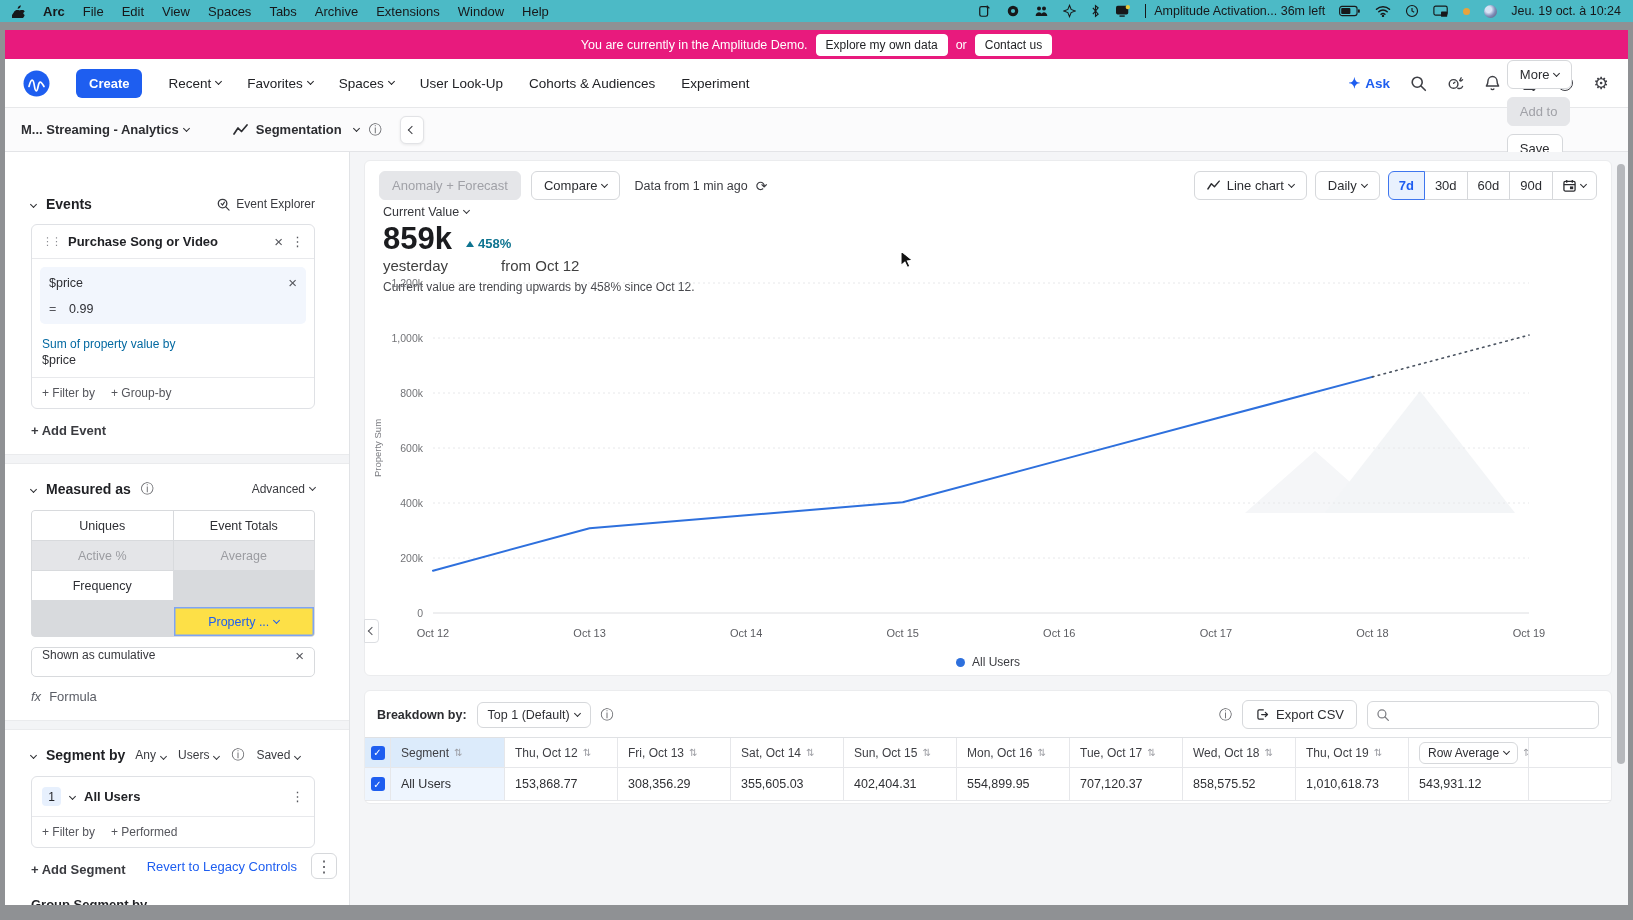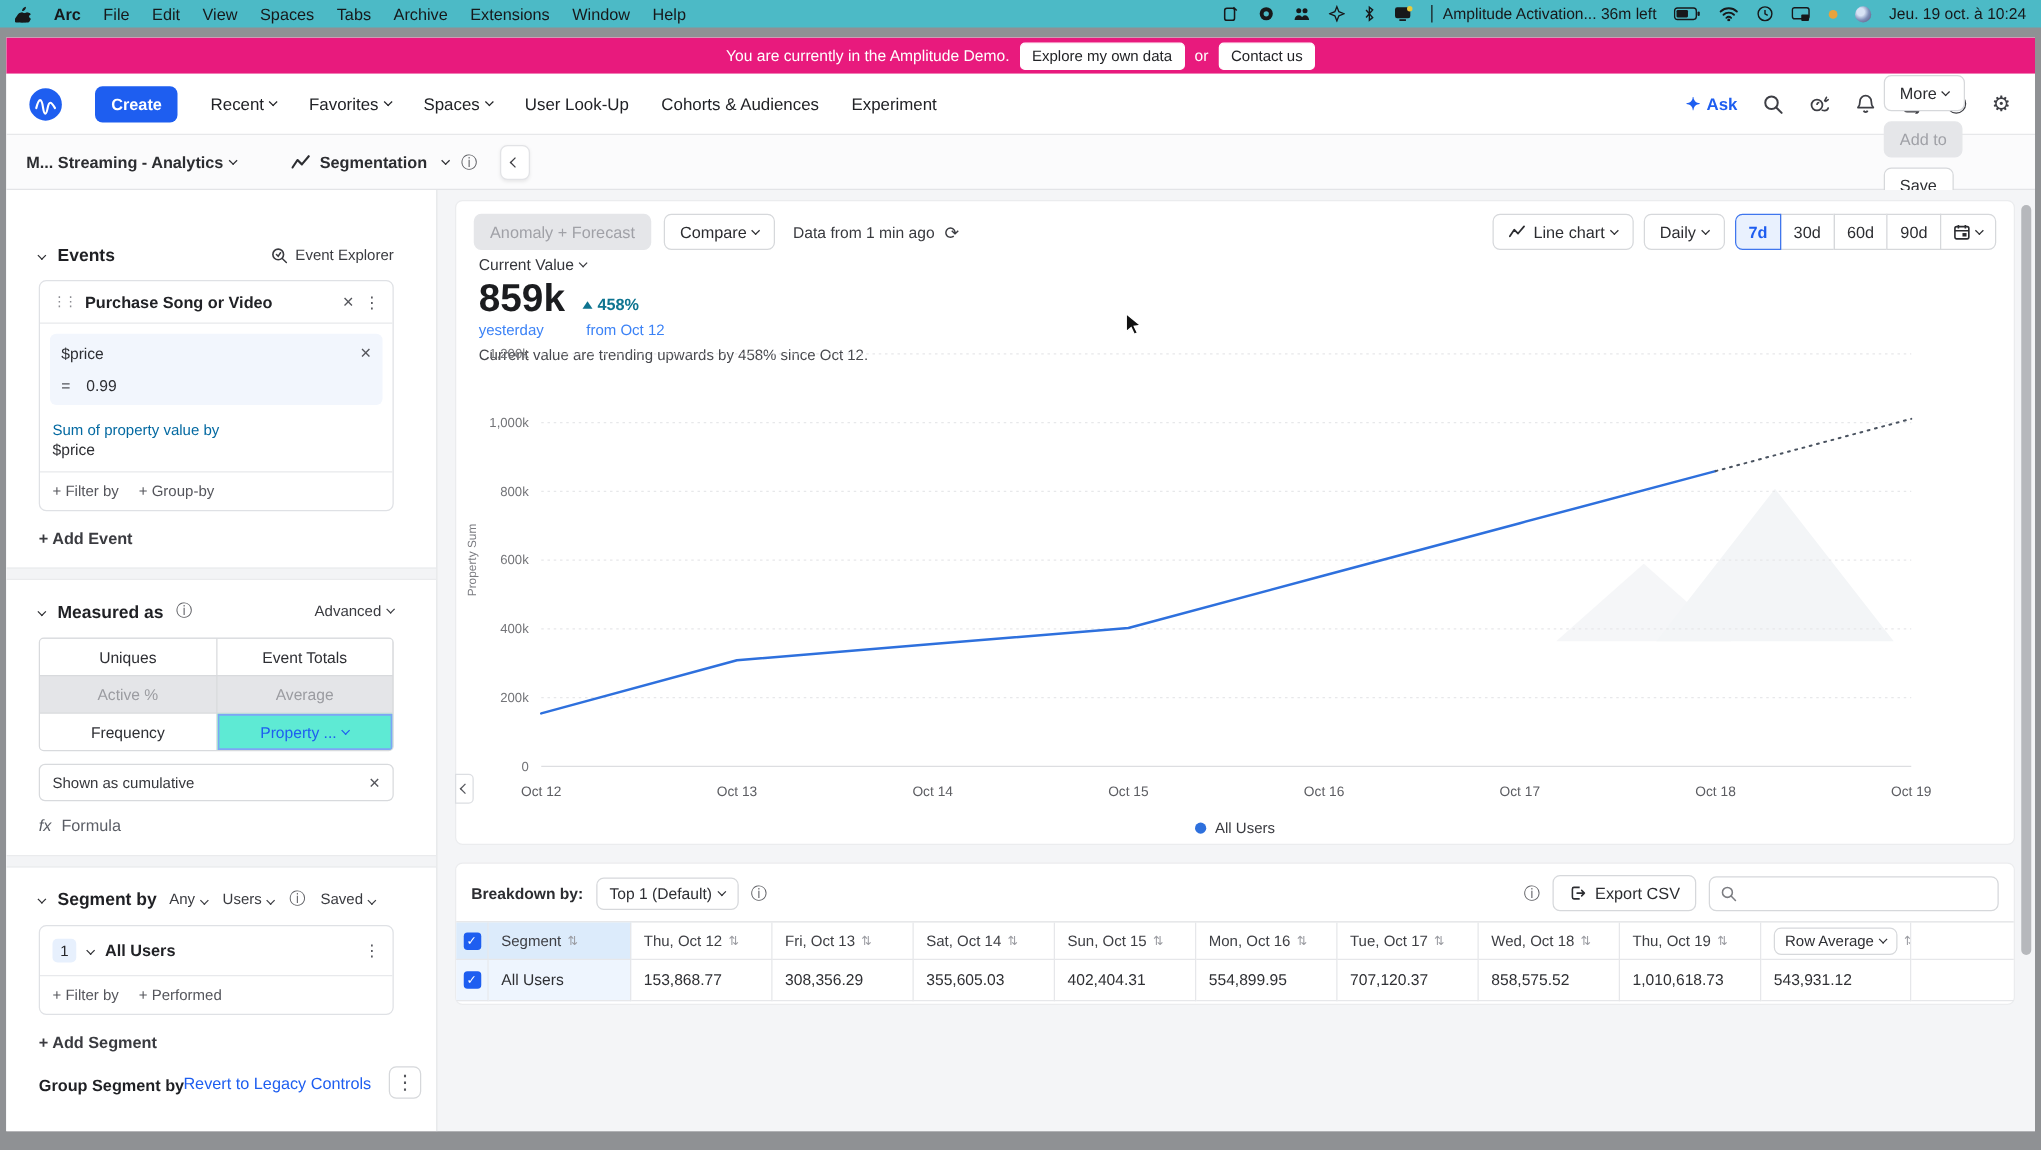--- a/index.html
+++ b/index.html
@@ -100,23 +100,23 @@
   .card-foot { border-top:1px solid #e8e9ec; padding:8px 10px; display:flex; gap:16px; font-size:12px; color:#55565c; }
   .linkish { cursor:pointer; }
   .add-link { margin-top:14px; font-size:13px; font-weight:bold; color:#3a3b40; cursor:pointer; }
 
   .adv { margin-left:auto; font-size:12px; color:#3a3b40; display:flex; align-items:center; cursor:pointer; }
   .seg-grid { display:grid; grid-template-columns:1fr 1fr; border:1px solid #d8dadd; border-radius:4px;
     overflow:hidden; background:#d8dadd; gap:1px; }
   .seg-cell { background:#fff; border:none; height:29px; font-size:12.5px; color:#2e2f34; cursor:pointer;
     display:flex; align-items:center; justify-content:center; font-family:inherit; }
   .seg-cell.off { background:#e4e5e8; color:#9b9ca1; cursor:default; }
-  .seg-cell.sel { color:#1e5ef0; box-shadow:inset 0 0 0 1.5px #7ea4f5; background:#5eead4; }
+  .seg-cell.sel { color:#1e5ef0; box-shadow:inset 0 0 0 1.5px #7ea4f5; background:#fde047;margin-top:36px; }
   .cumulative { margin-top:10px; border:1px solid #d8dadd; border-radius:5px; height:30px; display:flex;
-    align-items:center; padding:0 10px; font-size:12px; color:#36373c; }
+    padding:0 10px; font-size:12px; color:#36373c; }
   .cumulative .x-btn { margin-left:auto; }
   .hint { margin-top:10px; font-size:11.5px; line-height:1.35; color:#5f6066; }
   .formula { margin-top:12px; display:flex; align-items:center; gap:8px; font-size:13px; color:#5b5e66; cursor:pointer; }
   .fx { font-style:italic; font-size:13px; }
 
   .seg-head-extras { display:flex; align-items:center; gap:12px; font-size:12px; color:#3a3b40; }
   .num-badge { background:#e7f0fd; border-radius:4px; min-width:19px; height:19px; display:flex; align-items:center;
     justify-content:center; font-size:12px; color:#25262a; padding:0 4px; }
   .seg-card-head { display:flex; align-items:center; gap:9px; padding:10px 10px; border-bottom:1px solid #e8e9ec; }
   .seg-name { font-size:13px; font-weight:bold; color:#212226; flex:1; }
@@ -140,21 +140,21 @@
   .range-group .btn.sel { background:#e9f1fe; border-color:#3f76ee; color:#1d5cf0; position:relative; z-index:1; font-weight:bold; }
   .range-group .btn:last-child { border-radius:0 6px 6px 0; }
 
   .metric { position:absolute; left:18px; top:44px; }
   .metric-label { font-size:12.5px; color:#36373c; display:flex; align-items:center; cursor:pointer; }
   .metric-row { display:flex; align-items:flex-end; gap:14px; margin-top:4px; }
   .metric-value { font-size:31px; font-weight:bold; color:#1b1c1f; line-height:1; }
   .delta { display:flex; align-items:center; gap:4px; color:#0e7490; font-size:13px; font-weight:bold; padding-bottom:3px; }
   .tri-up { width:0; height:0; border-left:4px solid transparent; border-right:4px solid transparent;
     border-bottom:6px solid #0e7490; }
-  .metric-sub { display:flex; gap:34px; font-size:12px; color:#3b82f6; margin-top:3px; }
+  .metric-sub { display:flex; gap:53px; font-size:15px; color:#404040; margin-top:3px; }
   .metric-note { font-size:12px; color:#47484d; margin-top:6px; }
 
   #chart-svg { position:absolute; left:0; top:112px; }
   #chart-svg text { font-family:"Liberation Sans", sans-serif; }
   .legend { position:absolute; left:0; right:0; top:494px; display:flex; align-items:center; justify-content:center;
     gap:7px; font-size:12px; color:#3a3b40; }
   .legend-dot { width:9px; height:9px; border-radius:50%; background:#2e70dd; }
   .expander { position:absolute; left:-1px; top:458px; width:15px; height:24px; background:#fff;
     border:1px solid #dcdee2; border-radius:0 4px 4px 0; display:flex; align-items:center; justify-content:center;
     color:#55565c; cursor:pointer; }

